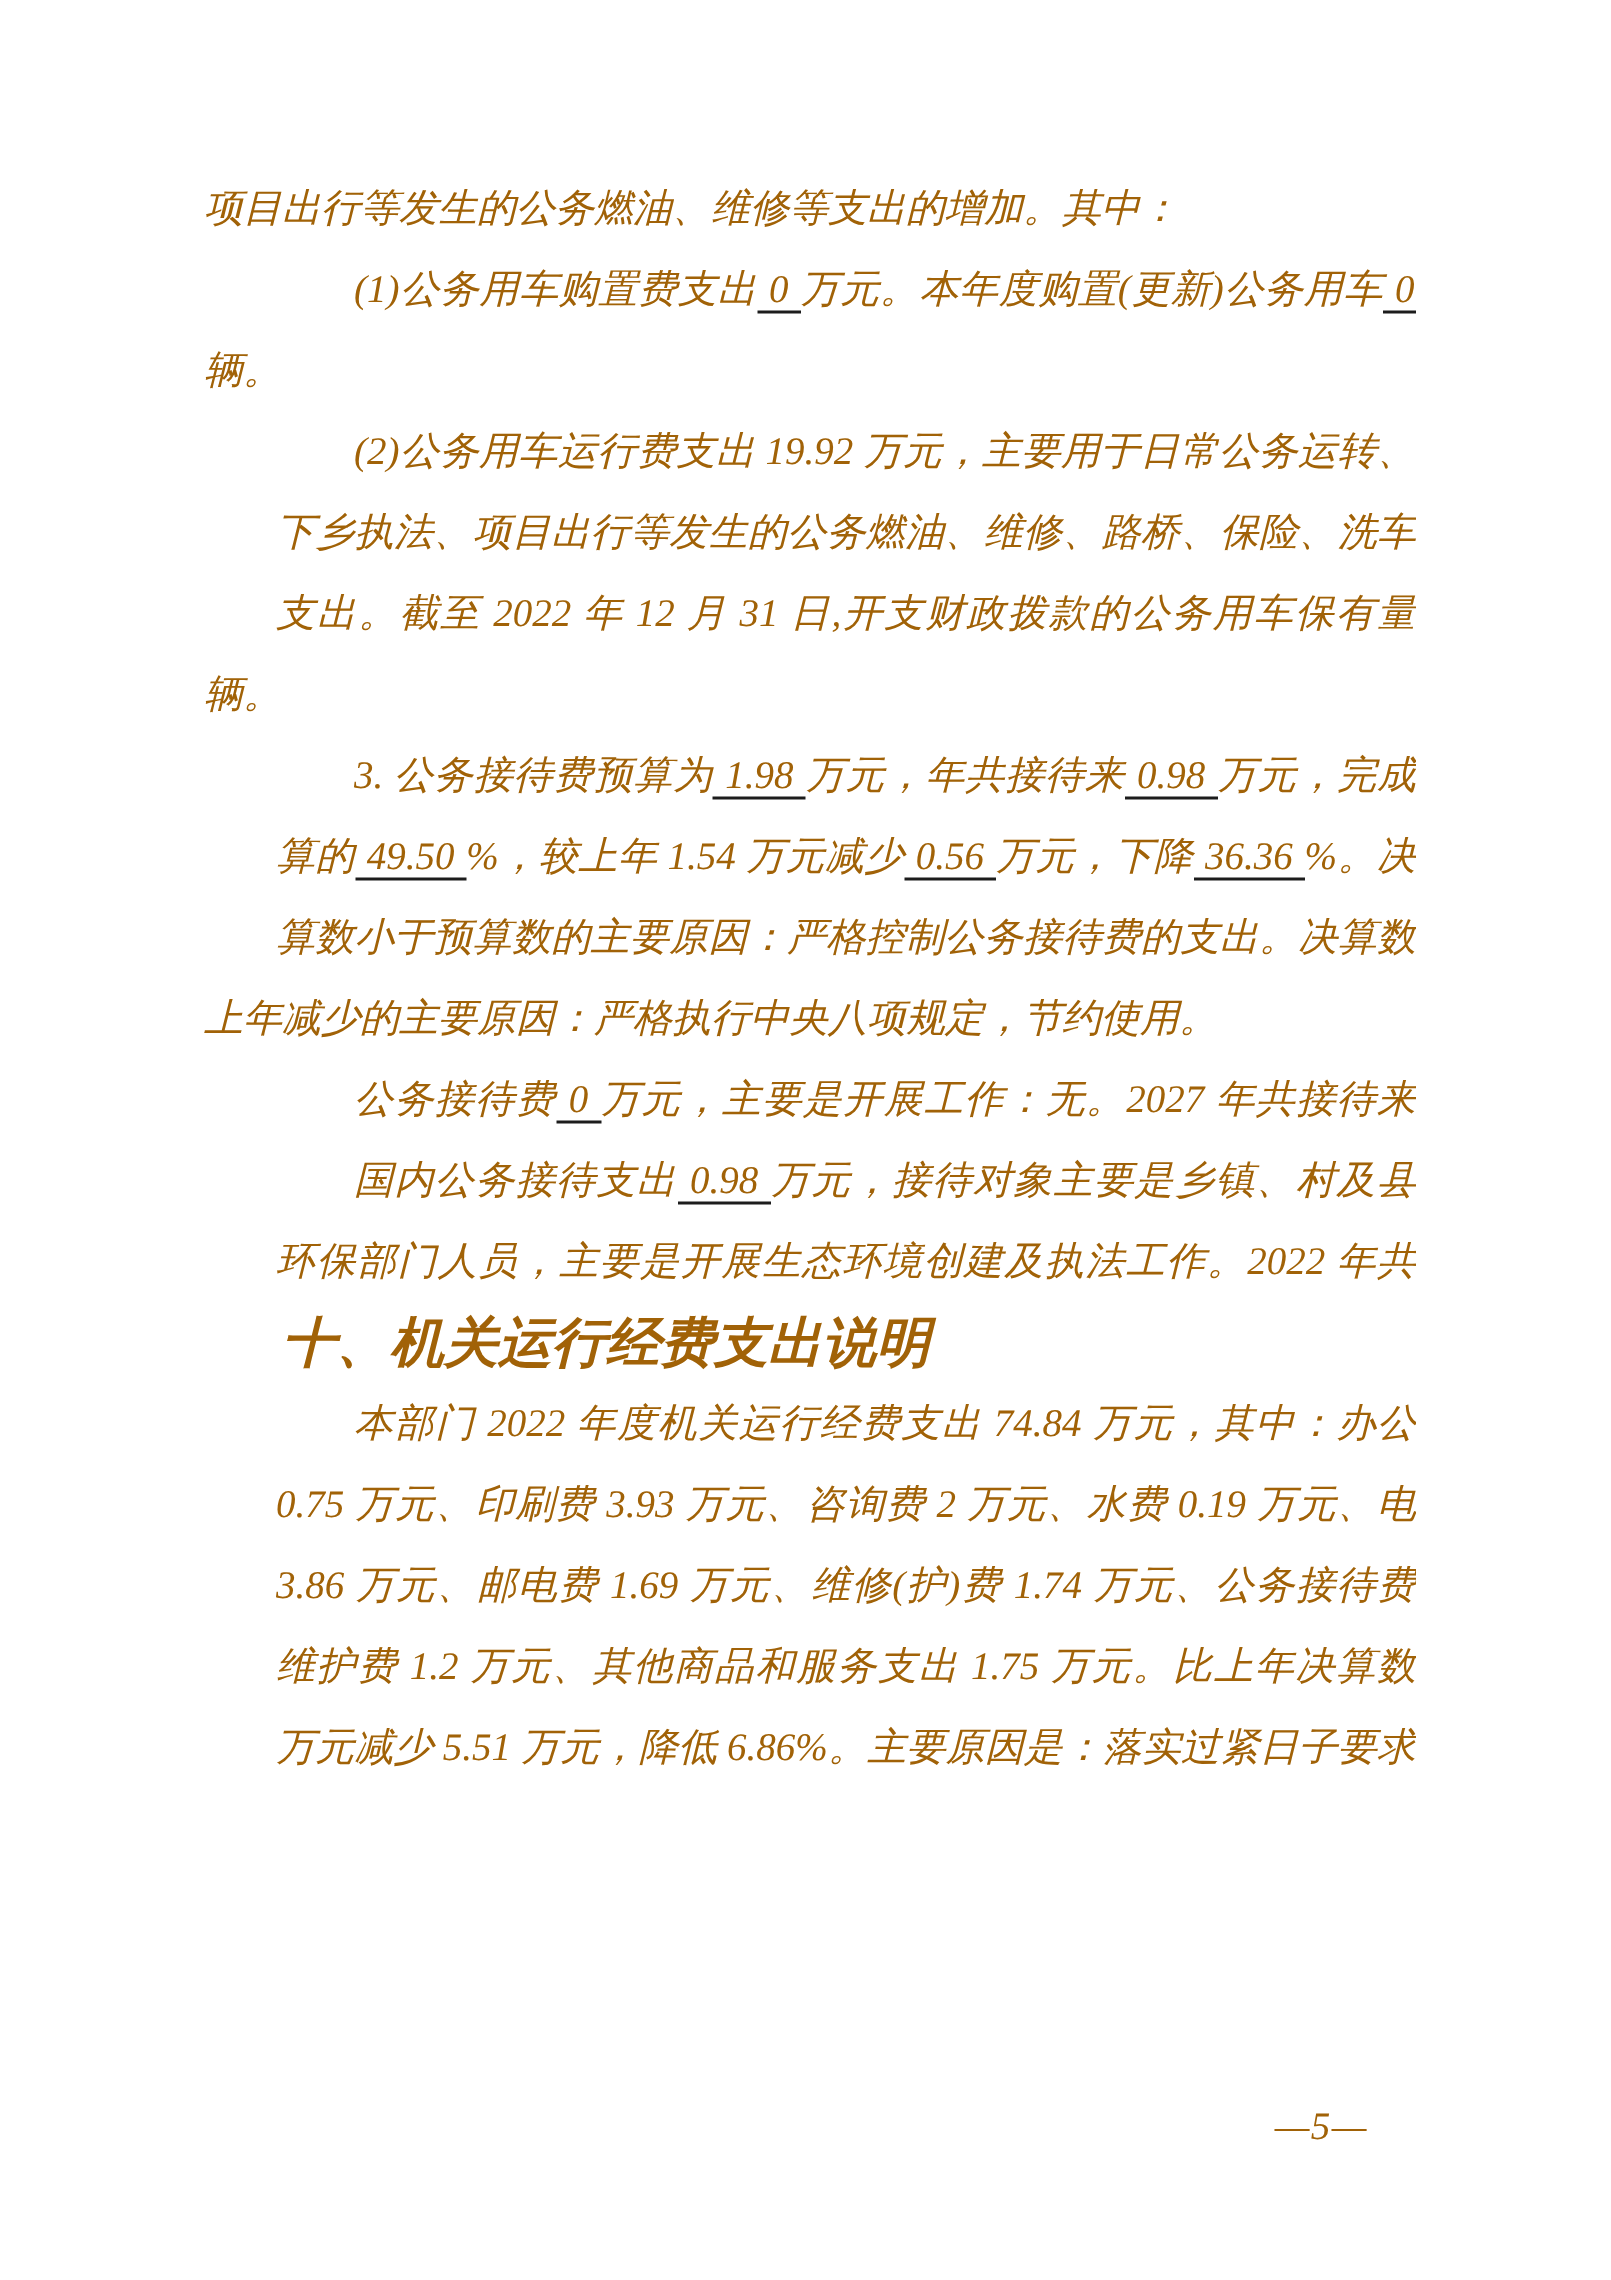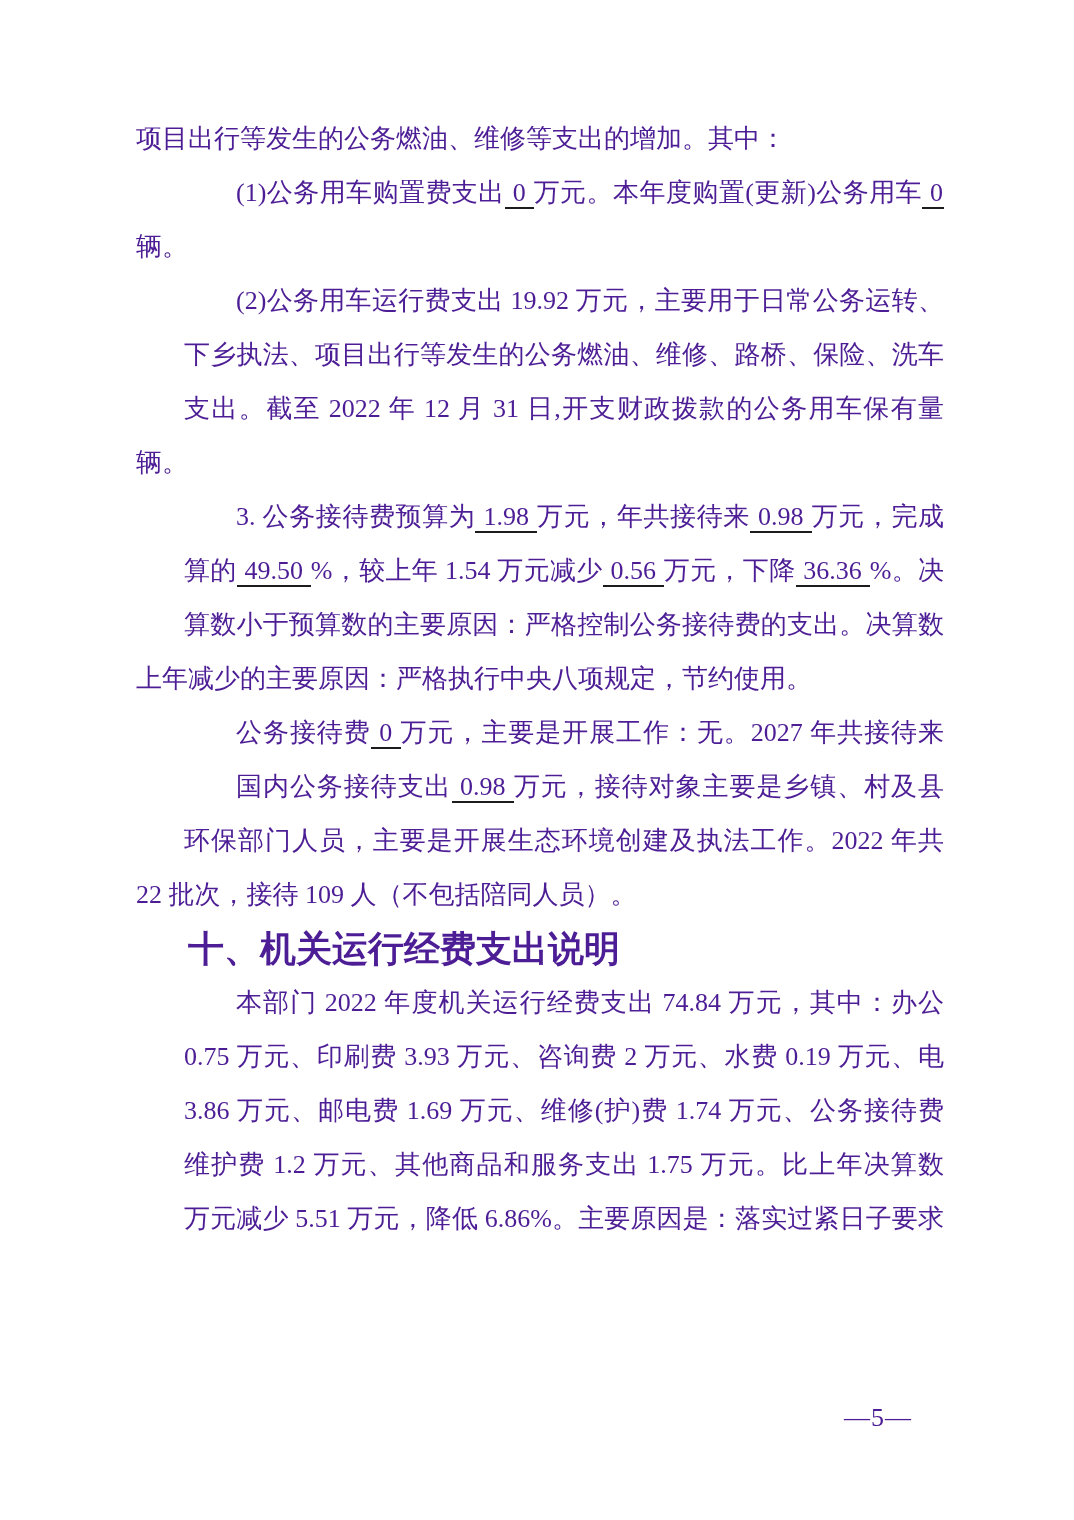--- a/index.html
+++ b/index.html
@@ -6,22 +6,23 @@
     margin: 0;
     padding: 0;
     background: #ffffff;
   }
   .page {
     position: relative;
     width: 1074px;
     height: 1520px;
     background: #ffffff;
     overflow: hidden;
-    color: #4c1d95;
+    color: #a16207;
     font-family: "Liberation Serif", "DejaVu Serif", serif;
+    font-style: italic;
   }
   .content {
     position: absolute;
     left: 136px;
     top: 112px;
     width: 808px;
   }
   .line {
     font-size: 26px;
     line-height: 54px;
@@ -67,21 +68,20 @@
       <div class="line j"><span class="s">下乡执法、项目出行等发生的公务燃油、维修、路桥、保险、洗车等</span></div>
       <div class="line j"><span class="s">支出。截至 2022 年 12 月 31 日,开支财政拨款的公务用车保有量为</span><span class="u">&nbsp;&nbsp;6</span></div>
       <div class="line"><span class="s">辆。</span></div>
       <div class="line j ind"><span class="s">3. 公务接待费预算为</span><span class="u">&nbsp;1.98&nbsp;</span><span class="s">万元，年共接待来</span><span class="u">&nbsp;0.98&nbsp;</span><span class="s">万元，完成预</span></div>
       <div class="line j"><span class="s">算的</span><span class="u">&nbsp;49.50&nbsp;</span><span class="s">%，较上年 1.54 万元减少</span><span class="u">&nbsp;0.56&nbsp;</span><span class="s">万元，下降</span><span class="u">&nbsp;36.36&nbsp;</span><span class="s">%。决</span></div>
       <div class="line j"><span class="s">算数小于预算数的主要原因：严格控制公务接待费的支出。决算数较</span></div>
       <div class="line"><span class="s">上年减少的主要原因：严格执行中央八项规定，节约使用。</span></div>
       <div class="line j ind"><span class="s">公务接待费</span><span class="u">&nbsp;0&nbsp;</span><span class="s">万元，主要是开展工作：无。2027 年共接待来</span></div>
       <div class="line j ind"><span class="s">国内公务接待支出</span><span class="u">&nbsp;0.98&nbsp;</span><span class="s">万元，接待对象主要是乡镇、村及县市</span></div>
       <div class="line j"><span class="s">环保部门人员，主要是开展生态环境创建及执法工作。2022 年共接待</span></div>
-      <div class="line"><span class="s">22 批次，接待 109 人（不包括陪同人员）。</span></div>
       <div class="line ind heading"><span class="s">十、机关运行经费支出说明</span></div>
       <div class="line j ind"><span class="s">本部门 2022 年度机关运行经费支出 74.84 万元，其中：办公费</span></div>
       <div class="line j"><span class="s">0.75 万元、印刷费 3.93 万元、咨询费 2 万元、水费 0.19 万元、电费</span></div>
       <div class="line j"><span class="s">3.86 万元、邮电费 1.69 万元、维修(护)费 1.74 万元、公务接待费</span></div>
       <div class="line j"><span class="s">维护费 1.2 万元、其他商品和服务支出 1.75 万元。比上年决算数 80.35</span></div>
       <div class="line j"><span class="s">万元减少 5.51 万元，降低 6.86%。主要原因是：落实过紧日子要求压</span></div>
     </div>
   <div class="page-number">—5—</div>
 </div>
 

